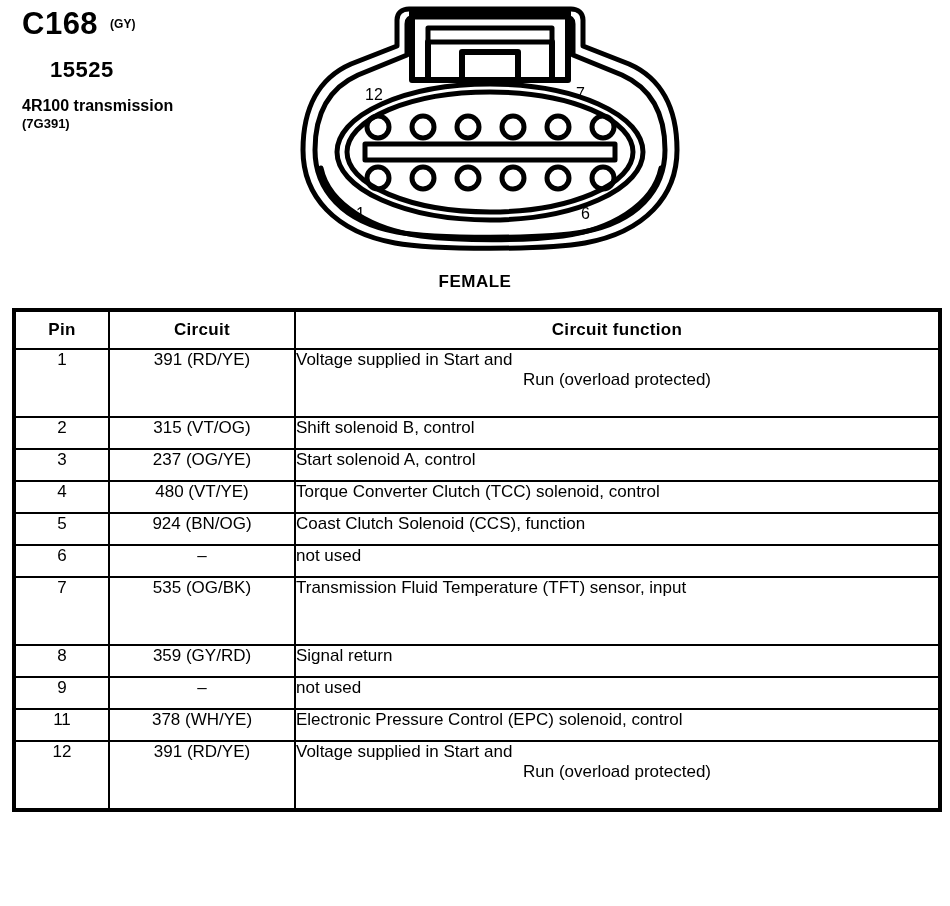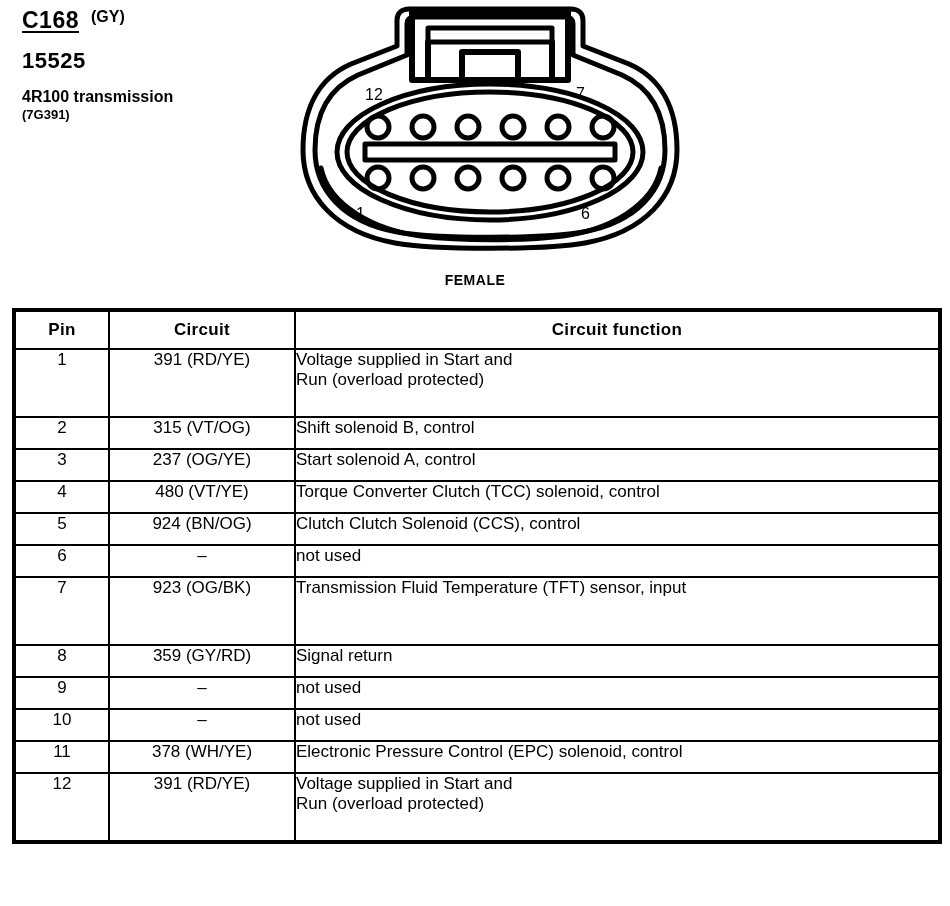--- a/index.html
+++ b/index.html
@@ -17,41 +17,41 @@
   }
 
   
   #header-block {
     position: absolute;
     left: 22px;
     top: 8px;
     width: 260px;
   }
   #connector-id {
-    font-size: 23px;
+    font-size: 31px;
     font-weight: bold;
     letter-spacing: 0.5px;
-    text-decoration: underline;
     text-underline-offset: 3px;
     display: inline-block;
     line-height: 1.05;
   }
   #connector-color {
-    font-size: 16px;
+    font-size: 12px;
     font-weight: bold;
     display: inline-block;
     margin-left: 12px;
     vertical-align: 6px;
     letter-spacing: 0px;
   }
   #part-number {
     font-size: 22px;
     font-weight: bold;
     margin-top: 16px;
     letter-spacing: 0.5px;
+    margin-left: 28px;
   }
   #description-line1 {
     font-size: 16px;
     font-weight: bold;
     margin-top: 14px;
     letter-spacing: 0px;
   }
   #description-line2 {
     font-size: 13px;
     font-weight: bold;
@@ -67,21 +67,21 @@
     height: 255px;
   }
   #connector-drawing svg { display: block; }
 
   #gender-label {
     position: absolute;
     left: 0;
     top: 272px;
     width: 950px;
     text-align: center;
-    font-size: 14px;
+    font-size: 17px;
     font-weight: bold;
     letter-spacing: 0.5px;
   }
 
   
   #pinout-table {
     position: absolute;
     left: 12px;
     top: 308px;
     width: 926px;
@@ -116,21 +116,21 @@
   .cell-circuit {
     text-align: center;
     padding-top: 7px;
     border-radius: 15px;
   }
   .cell-function {
     text-align: left;
     padding-top: 7px;
     padding-left: 10px;
   }
-  .cell-function .fn-line2 { display: block; }
+  .cell-function .fn-line2 { display: block; text-align: center; }
   tr.row-tall td { height: 66px; }
   tr.row-short td { height: 30px; }
 </style>
 </head>
 <body>
 
 <div id="header-block">
   <span id="connector-id">C168</span><span id="connector-color">(GY)</span>
   <div id="part-number">15525</div>
   <div id="description-line1">4R100 transmission</div>
@@ -248,44 +248,39 @@
         <td class="cell-function"><span>Start solenoid A, control</span></td>
       </tr>
       <tr class="row-short">
         <td class="cell-pin">4</td>
         <td class="cell-circuit">480 (VT/YE)</td>
         <td class="cell-function"><span>Torque Converter Clutch (TCC) solenoid, control</span></td>
       </tr>
       <tr class="row-short">
         <td class="cell-pin">5</td>
         <td class="cell-circuit">924 (BN/OG)</td>
-        <td class="cell-function"><span>Clutch Clutch Solenoid (CCS), control</span></td>
+        <td class="cell-function"><span>Coast Clutch Solenoid (CCS), function</span></td>
       </tr>
       <tr class="row-short">
         <td class="cell-pin">6</td>
         <td class="cell-circuit">–</td>
         <td class="cell-function"><span>not used</span></td>
       </tr>
       <tr class="row-tall">
         <td class="cell-pin">7</td>
-        <td class="cell-circuit">923 (OG/BK)</td>
+        <td class="cell-circuit">535 (OG/BK)</td>
         <td class="cell-function"><span>Transmission Fluid Temperature (TFT) sensor, input</span></td>
       </tr>
       <tr class="row-short">
         <td class="cell-pin">8</td>
         <td class="cell-circuit">359 (GY/RD)</td>
         <td class="cell-function"><span>Signal return</span></td>
       </tr>
       <tr class="row-short">
         <td class="cell-pin">9</td>
-        <td class="cell-circuit">–</td>
-        <td class="cell-function"><span>not used</span></td>
-      </tr>
-      <tr class="row-short">
-        <td class="cell-pin">10</td>
         <td class="cell-circuit">–</td>
         <td class="cell-function"><span>not used</span></td>
       </tr>
       <tr class="row-short">
         <td class="cell-pin">11</td>
         <td class="cell-circuit">378 (WH/YE)</td>
         <td class="cell-function"><span>Electronic Pressure Control (EPC) solenoid, control</span></td>
       </tr>
       <tr class="row-tall">
         <td class="cell-pin">12</td>

